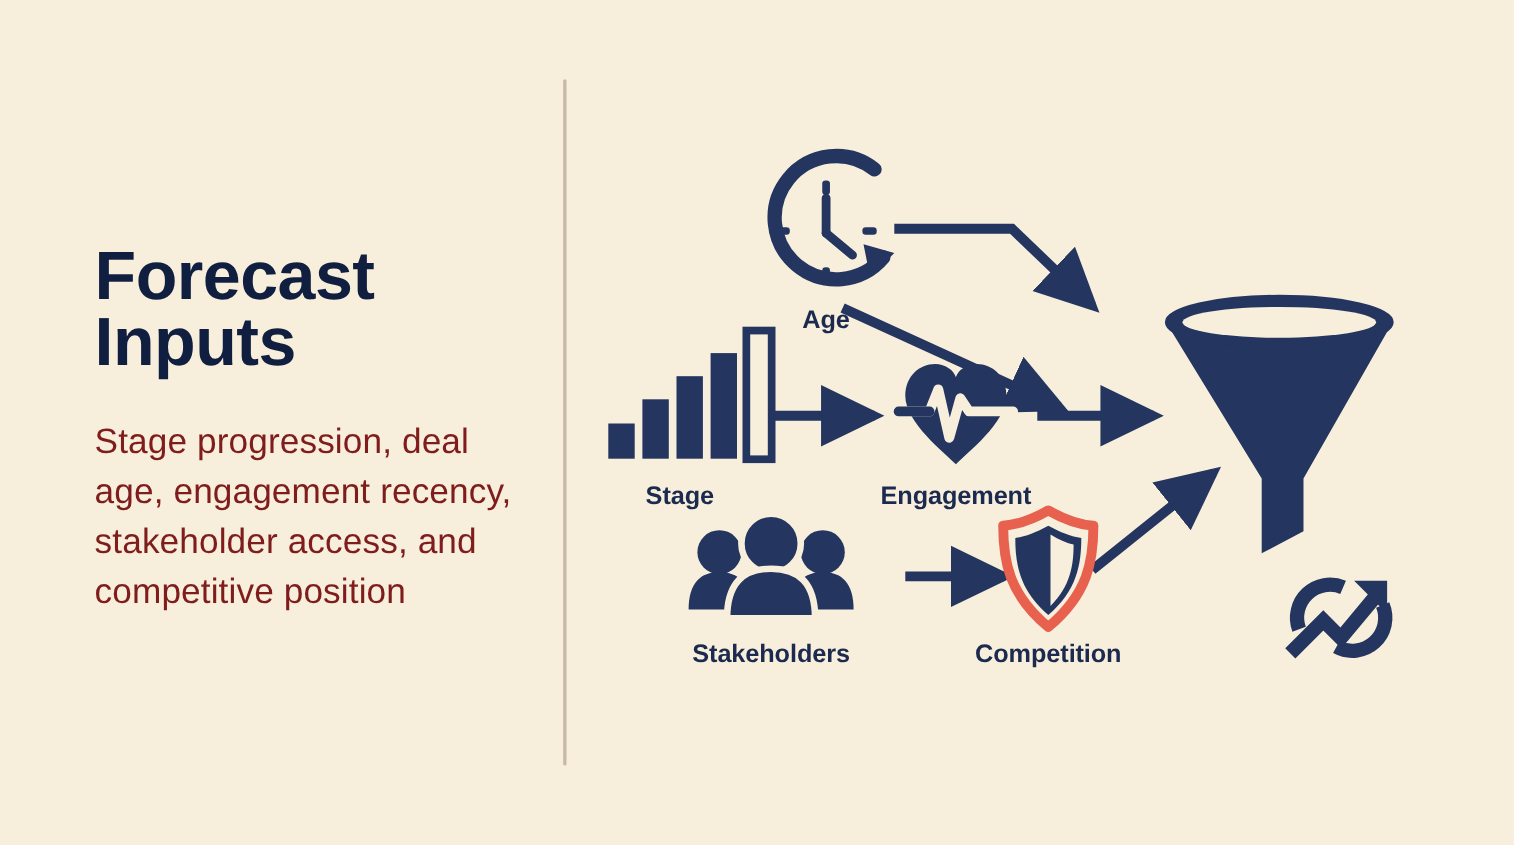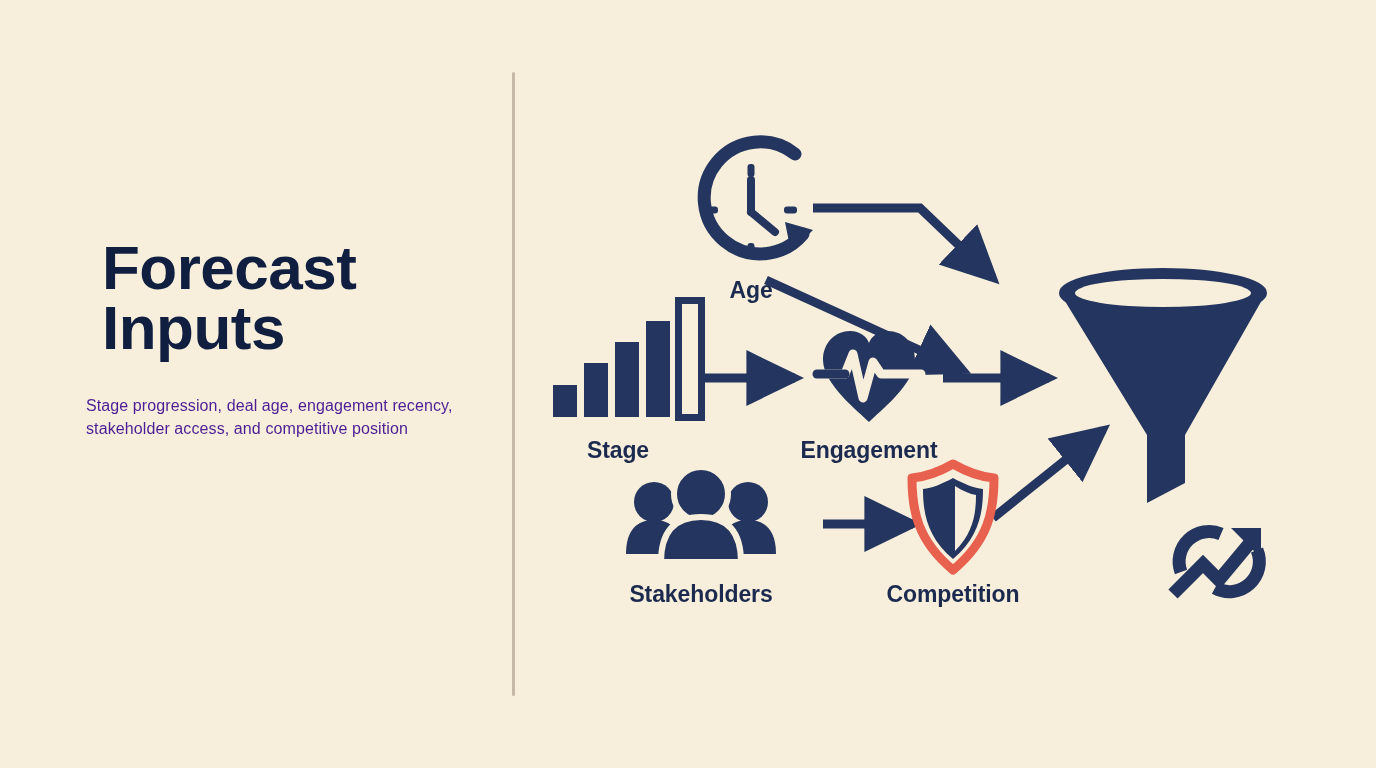--- a/index.html
+++ b/index.html
@@ -29,31 +29,31 @@
     top: 222px;
     width: 390px;
   }
 
   .title {
     font-size: 62px;
     line-height: 0.96;
     font-weight: 700;
     color: #101f40;
     letter-spacing: -0.5px;
-    margin: 16px;
+    margin: 0;
     white-space: pre-line;
   }
 
   .subtitle {
     margin: 0;
     margin-top: 38px;
-    font-size: 16px;
+    font-size: 32px;
     line-height: 1.42;
     font-weight: 400;
-    color: #4c1d95;
+    color: #7f1d1d;
     letter-spacing: 0.1px;
     max-width: 382px;
   }
 
   
   .divider {
     position: absolute;
     left: 512px;
     top: 72px;
     width: 3px;

